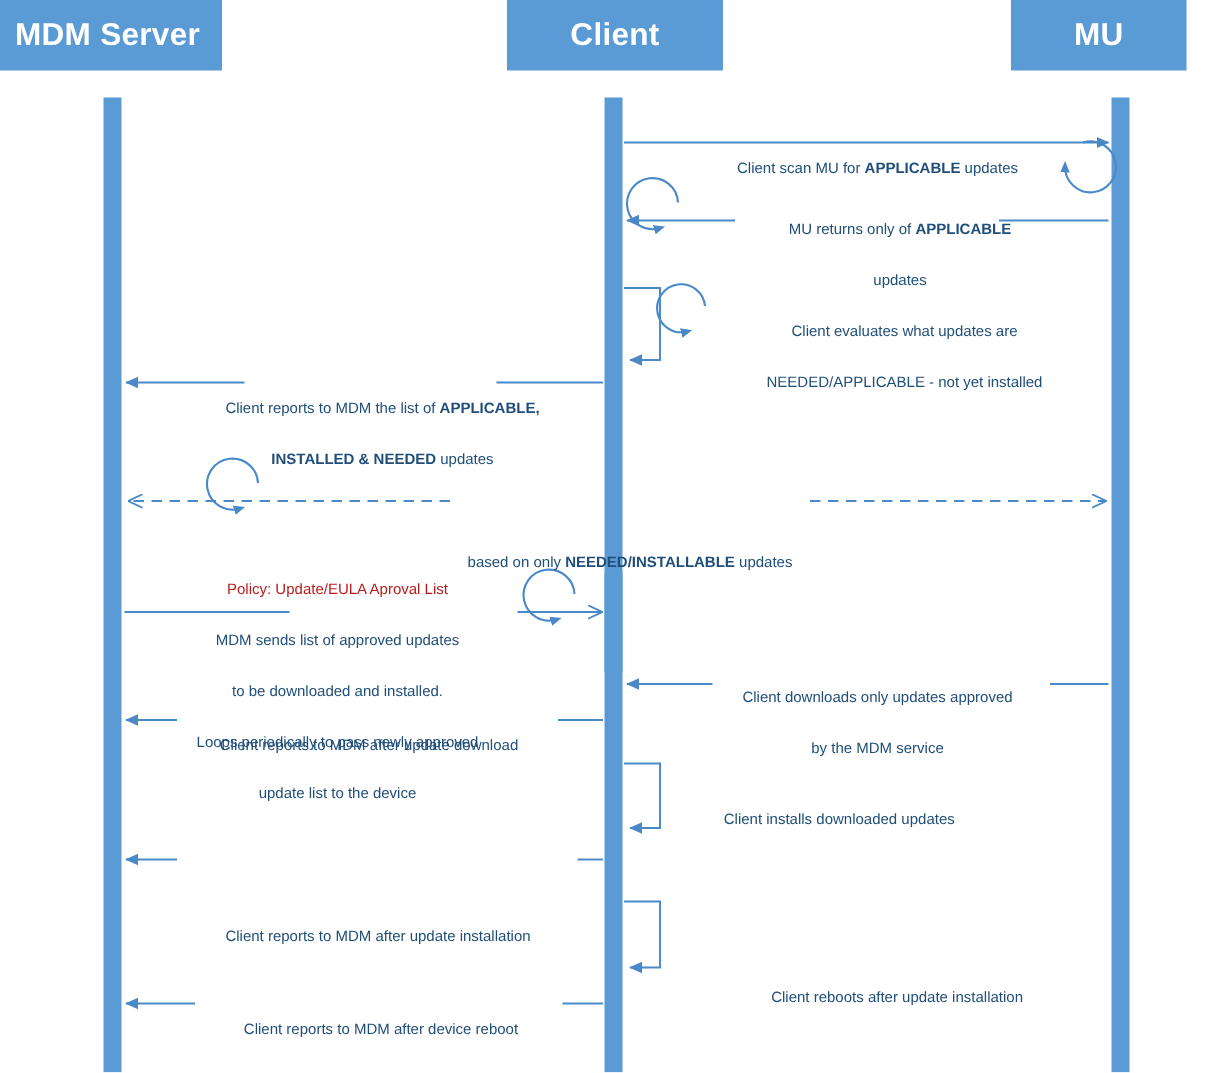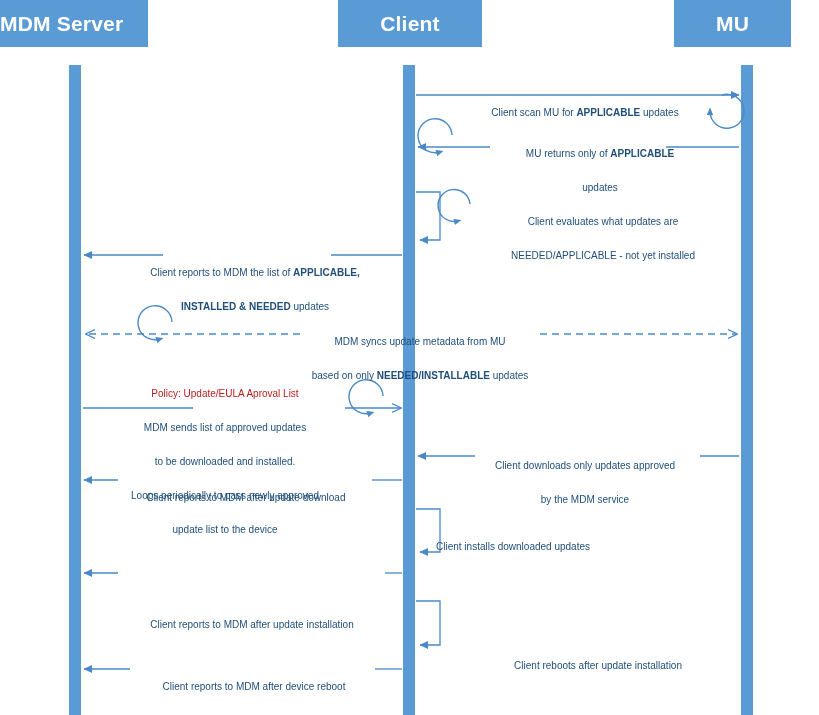--- a/index.html
+++ b/index.html
@@ -23,21 +23,21 @@
     background: #5B9BD5;
     color: #ffffff;
     font-size: 21px;
     font-weight: bold;
     display: flex;
     align-items: center;
     justify-content: center;
     letter-spacing: 0.2px;
     height: 47px;
   }
-  #actor-mdm  { left: 0px;   top: 0px; width: 148px; justify-content: flex-start; box-sizing: border-box; }
+  #actor-mdm  { left: 0px;   top: 0px; width: 148px; justify-content: flex-start; padding-left: 10px; box-sizing: border-box; }
   #actor-client { left: 338px; top: 0px; width: 144px; }
   #actor-mu   { left: 674px; top: 0px; width: 117px; text-align: center; }
 
   
   .lifeline {
     position: absolute;
     width: 12px;
     background: #5B9BD5;
     top: 65px;
     height: 650px;
@@ -182,42 +182,42 @@
     <span>Client evaluates what updates are</span><br>
     <span>NEEDED/APPLICABLE - not yet installed</span>
   </div>
 
   <div class="msg-label" style="left:110px; top:247px; width:290px;">
     <span>Client reports to MDM the list of </span><b>APPLICABLE,</b><br>
     <b>INSTALLED &amp; NEEDED</b><span> updates</span>
   </div>
 
   <div class="msg-label" style="left:295px; top:316px; width:250px;">
-    <span>MDM syncs update metadata from MU</span><br>
+    <br>
     <span>based on only </span><b>NEEDED/INSTALLABLE</b><span> updates</span>
   </div>
 
   <div class="msg-label" style="left:90px; top:368px; width:270px;">
     <span class="policy-title">Policy: Update/EULA Aproval List</span><br>
     <span>MDM sends list of approved updates</span><br>
     <span>to be downloaded and installed.</span><br>
     <span>Loops periodically to pass newly approved</span><br>
     <span>update list to the device</span>
   </div>
 
   <div class="msg-label" style="left:465px; top:440px; width:240px;">
     <span>Client downloads only updates approved</span><br>
     <span>by the MDM service</span>
   </div>
 
   <div class="msg-label" style="left:118px; top:472px; width:256px;">
     <span>Client reports to MDM after update download</span>
   </div>
 
-  <div class="msg-label" style="left:436px; top:521px; width:215px; text-align:left;">
+  <div class="msg-label" style="left:452px; top:521px; width:215px; text-align:center;">
     <span>Client installs downloaded updates</span>
   </div>
 
   <div class="msg-label" style="left:118px; top:599px; width:268px;">
     <span>Client reports to MDM after update installation</span>
   </div>
 
   <div class="msg-label" style="left:452px; top:640px; width:230px; text-align:right;">
     <span>Client reboots after update installation</span>
   </div>

